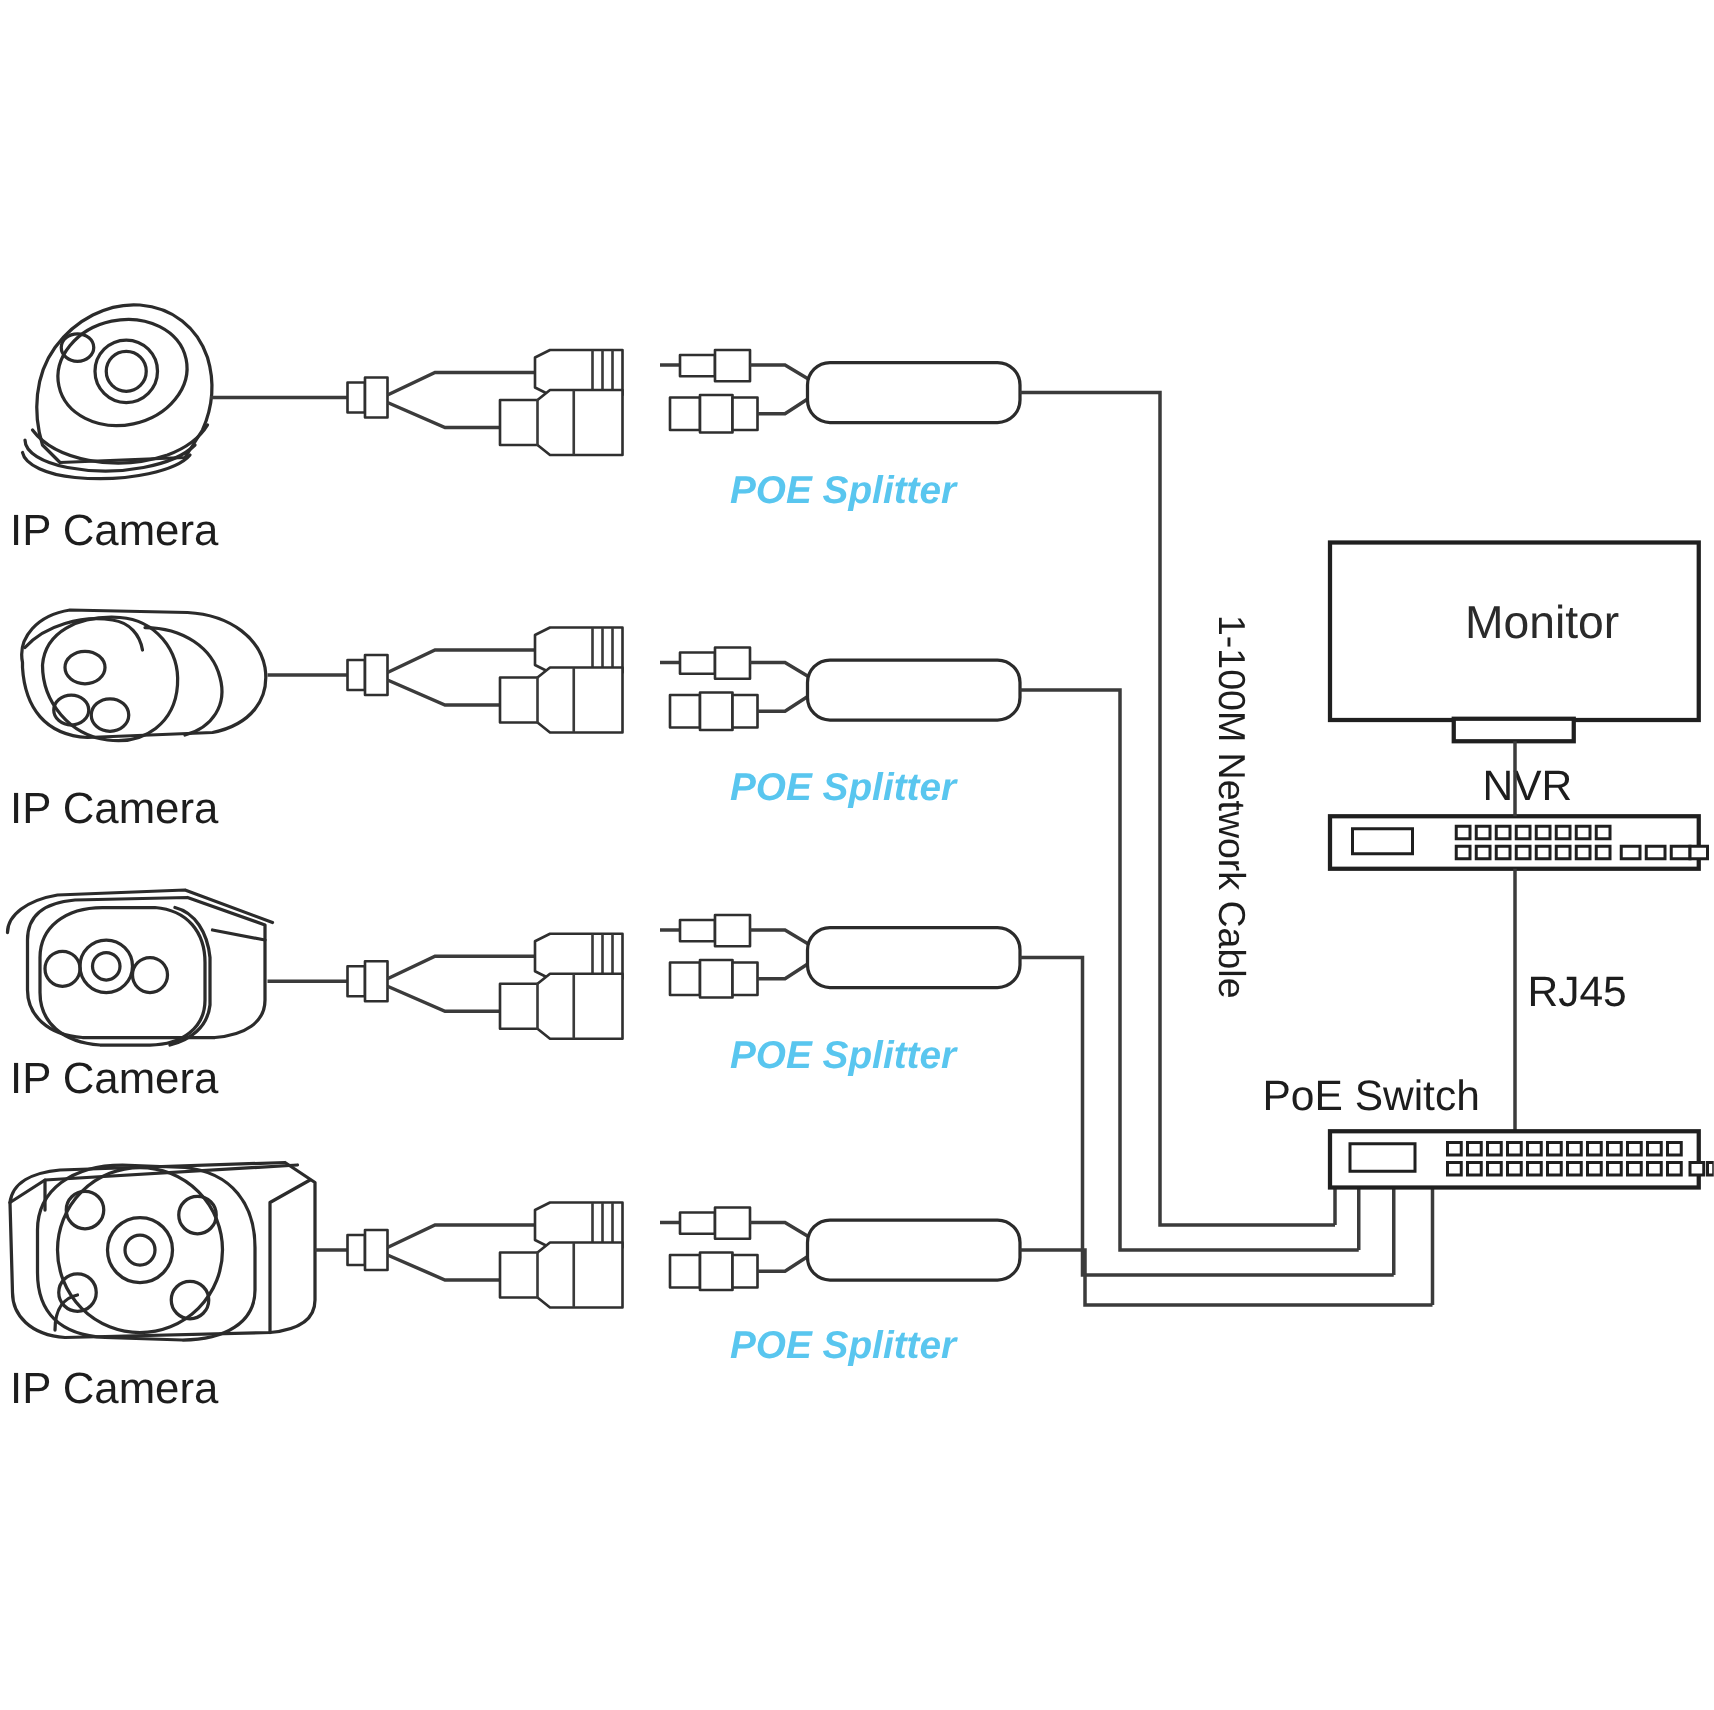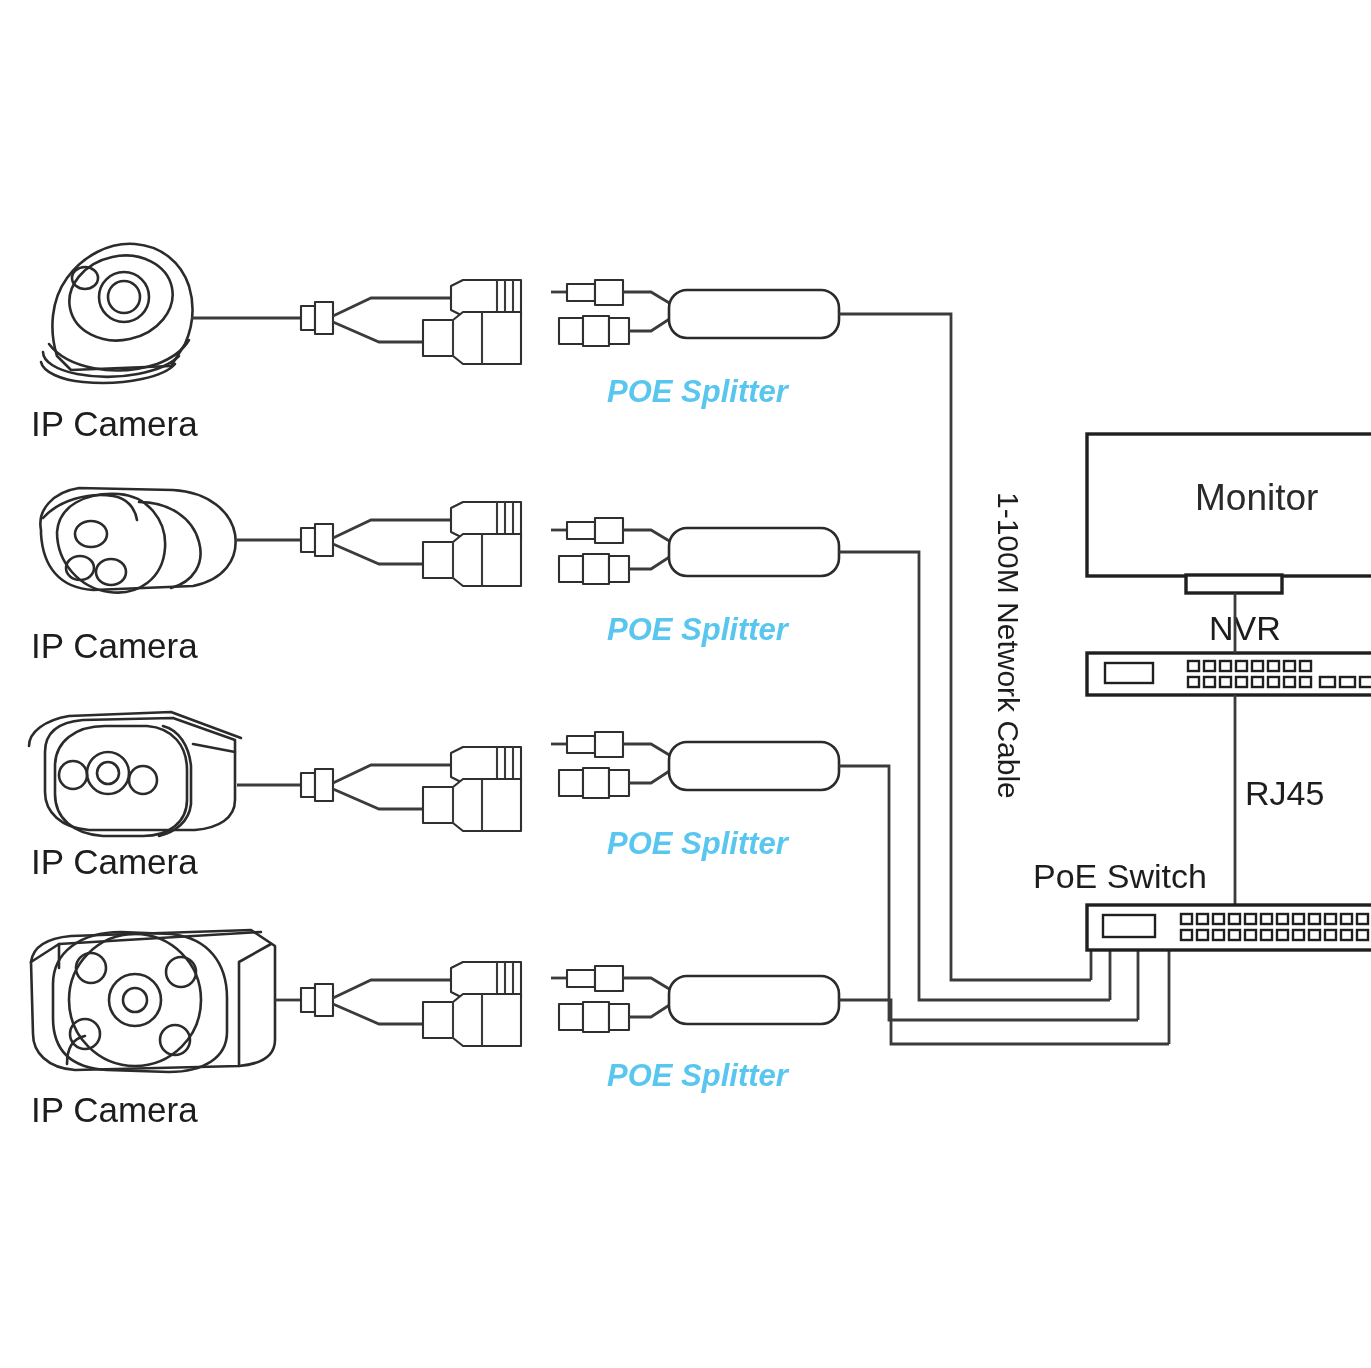--- a/index.html
+++ b/index.html
@@ -12,21 +12,20 @@
     height: 1368px;
     position: relative;
     overflow: hidden;
     font-family: "Liberation Sans", sans-serif;
   }
   #diagram-root {
     position: absolute;
     left: 0; top: 0;
     width: 1171px;
     height: 1368px;
-    margin-left: 23px;
   }
   svg#diagram-svg {
     display: block;
     width: 1371px;
     height: 1368px;
   }
   .stroke {
     fill: none;
     stroke: #2b2b2b;
     stroke-width: 2.6;

